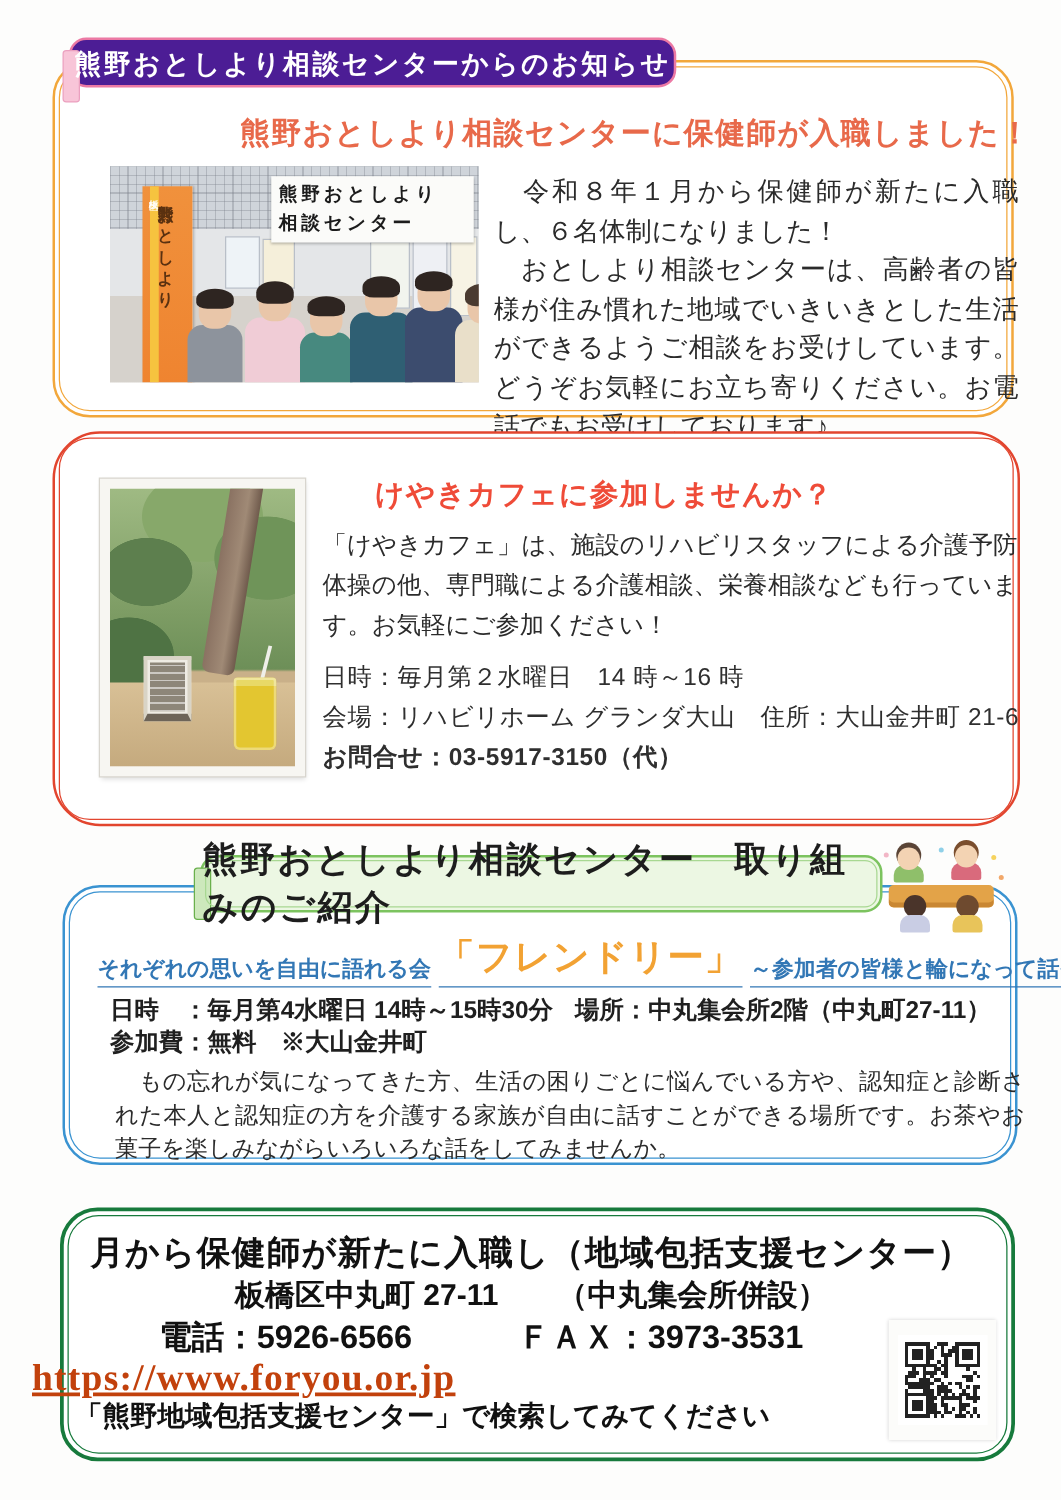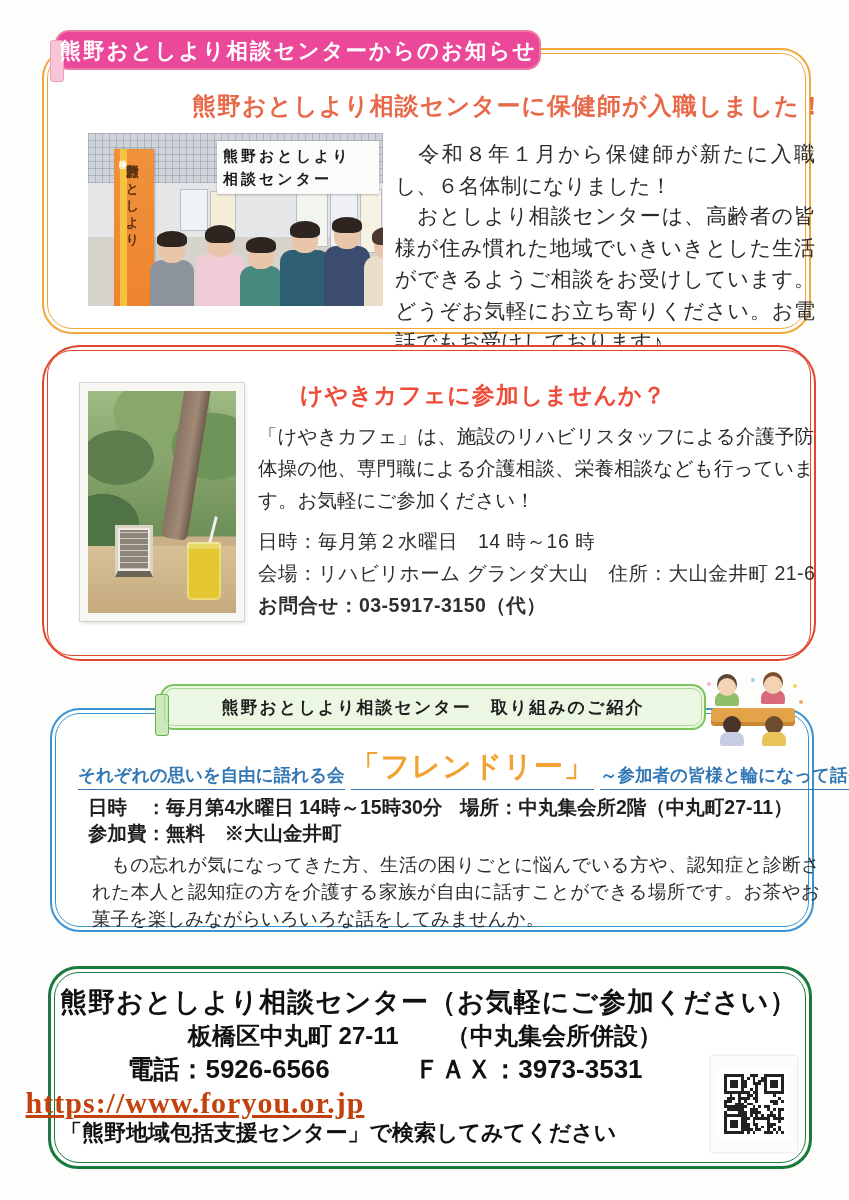--- a/index.html
+++ b/index.html
@@ -8,21 +8,21 @@
     background:#fdfdfc;overflow:hidden;
     font-family:"Liberation Sans", sans-serif;color:#2b2b2b;
   }
   
   .dbox{position:absolute;border:2.5px solid var(--bc);border-radius:30px;background:#fff;}
   .dbox::before{content:"";position:absolute;inset:3px;border:1.6px solid var(--bc);border-radius:25px;pointer-events:none;}
   
   .ribbon{position:absolute;display:flex;align-items:center;justify-content:center;
     border-radius:14px;box-sizing:border-box;}
   .ribbon .fold{position:absolute;left:-7px;top:8px;width:12px;height:40px;border-radius:3px;}
-  .banner-pink{background:#ec4899;border:2px solid #ec79a4;}
+  .banner-pink{background:#4c1d95;border:2px solid #ec79a4;}
   .banner-pink .fold{background:#f8c5d8;border:1px solid #eba0bf;}
   .banner-green{background:#ecf7e3;border:2.5px solid #7cc35f;}
   .banner-green::after{content:"";position:absolute;inset:2px;border:1px solid #a8d892;border-radius:10px;}
   .banner-green .fold{background:#cde8bc;border:1px solid #6ab04c;}
   .banner-text{font-weight:bold;letter-spacing:2px;position:relative;z-index:2;}
   
   .h-orange{position:absolute;color:#e8694a;font-size:24px;font-weight:bold;letter-spacing:1px;}
   .h-red{position:absolute;color:#ef4b38;font-size:23px;font-weight:bold;letter-spacing:1px;}
   
   .para{position:absolute;line-height:1.5;text-align:justify;}
@@ -179,21 +179,21 @@
   <div class="para" style="left:258px;top:420px;width:556px;font-size:19.5px;line-height:1.65;">「けやきカフェ」は、施設のリハビリスタッフによる介護予防体操の他、専門職による介護相談、栄養相談なども行っています。お気軽にご参加ください！</div>
 
   <div class="detail-line" style="left:258px;top:528px;">日時：毎月第２水曜日　14 時～16 時</div>
   <div class="detail-line" style="left:258px;top:560px;">会場：リハビリホーム グランダ大山　住所：大山金井町 21-6</div>
   <div class="detail-line" style="left:258px;top:592px;font-weight:bold;">お問合せ：03-5917-3150（代）</div>
 
   <div class="dbox" style="--bc:#3a93d1;left:50px;top:708px;width:760px;height:220px;"></div>
 
   <div class="ribbon banner-green" style="left:160px;top:684px;width:546px;height:46px;">
     <span class="fold"></span>
-    <span class="banner-text" style="color:#1d1d1d;font-size:17px;font-weight:600;">熊野おとしより相談センター　取り組みのご紹介</span>
+    <span class="banner-text" style="color:#1d1d1d;font-size:28px;font-weight:600;">熊野おとしより相談センター　取り組みのご紹介</span>
   </div>
 
   <div class="teaparty">
     <div class="tp-body" style="left:12px;top:16px;background:#8fbf6a;"></div>
     <div class="tp-head" style="left:15px;top:2px;background:#f3d3b3;box-shadow:inset 0 -10px 0 0 transparent, 0 -3px 0 1px #5a4436;"></div>
     <div class="tp-body" style="left:58px;top:14px;background:#d96a7c;"></div>
     <div class="tp-head" style="left:61px;top:0;background:#f3d3b3;box-shadow:0 -3px 0 1px #7a4e2e;"></div>
     <div class="table"></div>
     <div class="tp-head" style="left:20px;top:40px;background:#4a342a;"></div>
     <div class="tp-body" style="left:17px;top:56px;background:#c9cde4;"></div>
@@ -212,21 +212,21 @@
   </div>
 
   <div class="bold-detail" style="left:88px;top:794px;">日時　：毎月第4水曜日 14時～15時30分</div>
   <div class="bold-detail" style="left:460px;top:794px;">場所：中丸集会所2階（中丸町27-11）</div>
   <div class="bold-detail" style="left:88px;top:820px;">参加費：無料　※大山金井町</div>
 
   <div class="para" style="left:92px;top:852px;width:728px;font-size:18.5px;line-height:1.45;">　もの忘れが気になってきた方、生活の困りごとに悩んでいる方や、認知症と診断された本人と認知症の方を介護する家族が自由に話すことができる場所です。お茶やお菓子を楽しみながらいろいろな話をしてみませんか。</div>
 
   <div class="dbox" style="--bc:#177a3c;left:48px;top:966px;width:758px;height:197px;border-width:3.5px;"></div>
 
-  <div class="f-line" style="top:984px;font-size:27px;letter-spacing:1px;">熊野おとしより相談センター（お気軽にご参加ください）</div>
+  <div class="f-line" style="top:984px;font-size:27px;letter-spacing:1px;">月から保健師が新たに入職し（地域包括支援センター）</div>
 
   <div class="f-line" style="top:1020px;font-size:24px;">
     <span>板橋区中丸町 27-11</span>
     <span style="display:inline-block;width:34px;"></span>
     <span>（中丸集会所併設）</span>
   </div>
 
   <div class="f-line" style="top:1052px;font-size:26px;left:20px;">
     <span>電話：5926-6566</span>
     <span style="display:inline-block;width:70px;"></span>

